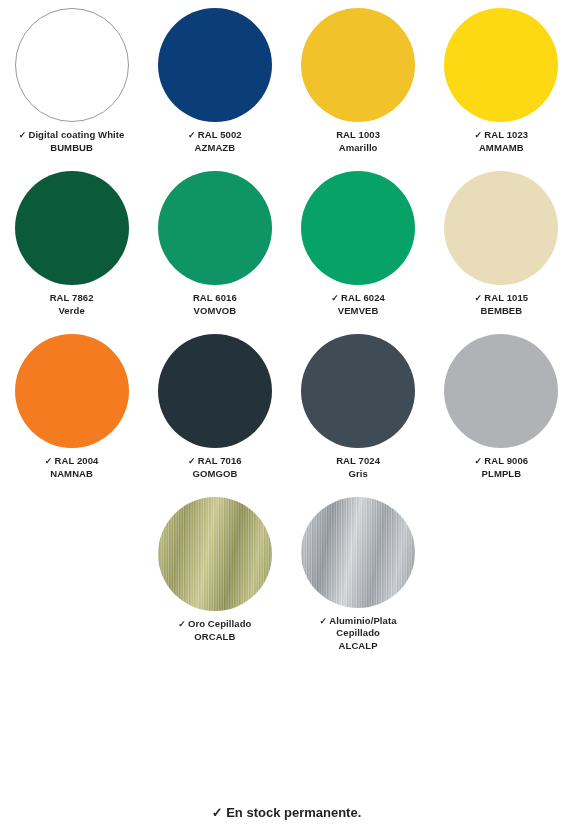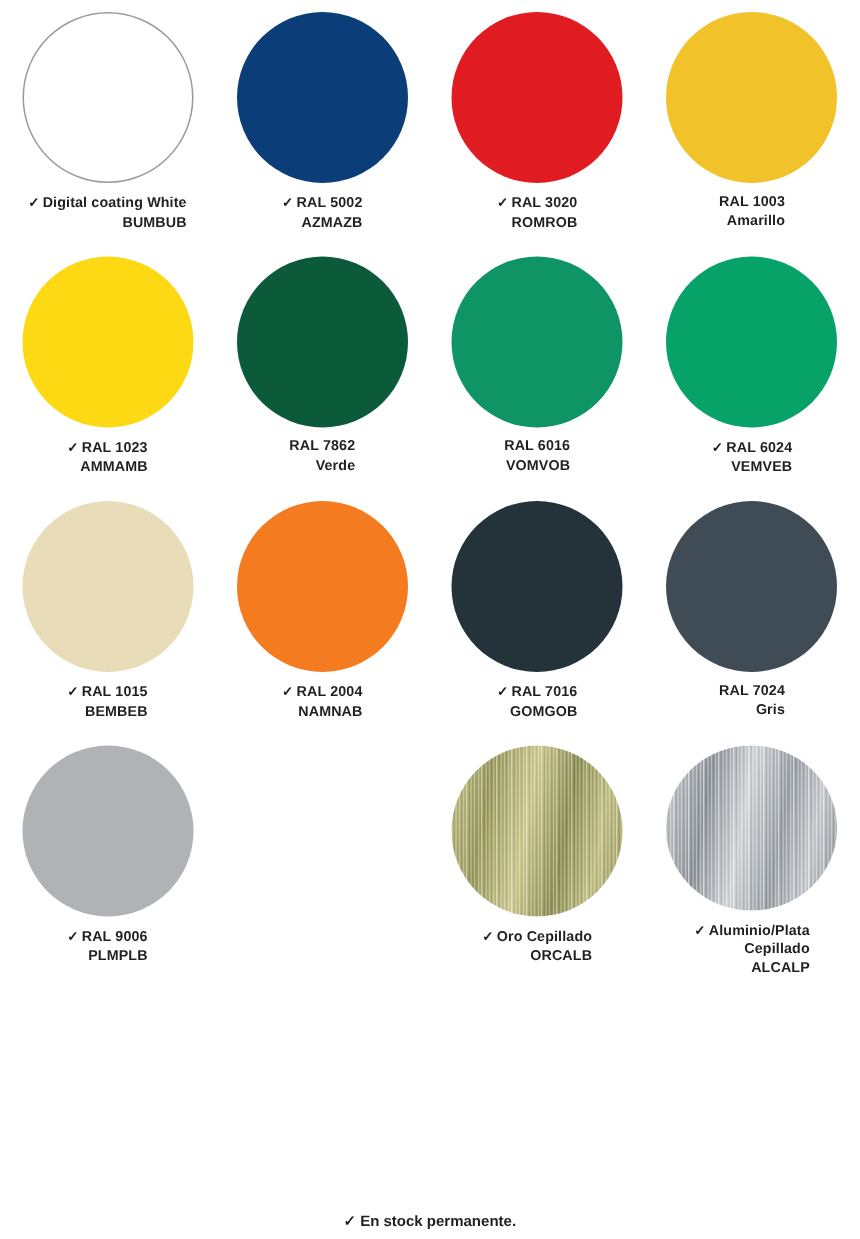--- a/index.html
+++ b/index.html
@@ -41,21 +41,21 @@
     width: 114px;
     height: 114px;
     border-radius: 50%;
     box-sizing: border-box;
   }
   .swatch.outlined {
     border: 1px solid #9a9a9a;
   }
   .labels {
     margin-top: 7px;
-    text-align: right;
+    text-align: center;
     font-size: 9.5px;
     font-weight: bold;
     line-height: 12.5px;
     letter-spacing: 0.1px;
     color: #231f20;
   }
   .labels .line {
     display: block;
     white-space: nowrap;
   }
@@ -63,21 +63,21 @@
     font-size: 9px;
     font-weight: bold;
     margin-right: 2px;
   }
   .footnote {
     position: absolute;
     left: 0;
     right: 0;
     bottom: 6px;
     text-align: center;
-    font-size: 10px;
+    font-size: 13px;
     font-weight: bold;
     color: #231f20;
   }
   
   .brushed-aluminium {
     background-color: #a9adb2;
     background-image:
       repeating-linear-gradient(90deg,
         rgba(255,255,255,0.55) 0px, rgba(255,255,255,0.0) 1px,
         rgba(0,0,0,0.10) 2px, rgba(255,255,255,0.35) 3px,
@@ -111,27 +111,20 @@
         </div>
       </div>
       <div class="cell">
         <div class="swatch" style="background: rgb(11, 61, 121);"></div>
         <div class="labels">
           <span class="line"><span class="check">✓</span><span>RAL 5002</span></span>
           <span class="line"><span>AZMAZB</span></span>
         </div>
       </div>
       <div class="cell">
-        <div class="swatch" style="background: rgb(224, 27, 34);"></div>
-        <div class="labels">
-          <span class="line"><span class="check">✓</span><span>RAL 3020</span></span>
-          <span class="line"><span>ROMROB</span></span>
-        </div>
-      </div>
-      <div class="cell">
         <div class="swatch" style="background: rgb(242, 194, 42);"></div>
         <div class="labels">
           <span class="line"><span>RAL 1003</span></span>
           <span class="line"><span>Amarillo</span></span>
         </div>
       </div>
       <div class="cell">
         <div class="swatch" style="background: rgb(252, 217, 18);"></div>
         <div class="labels">
           <span class="line"><span class="check">✓</span><span>RAL 1023</span></span>

